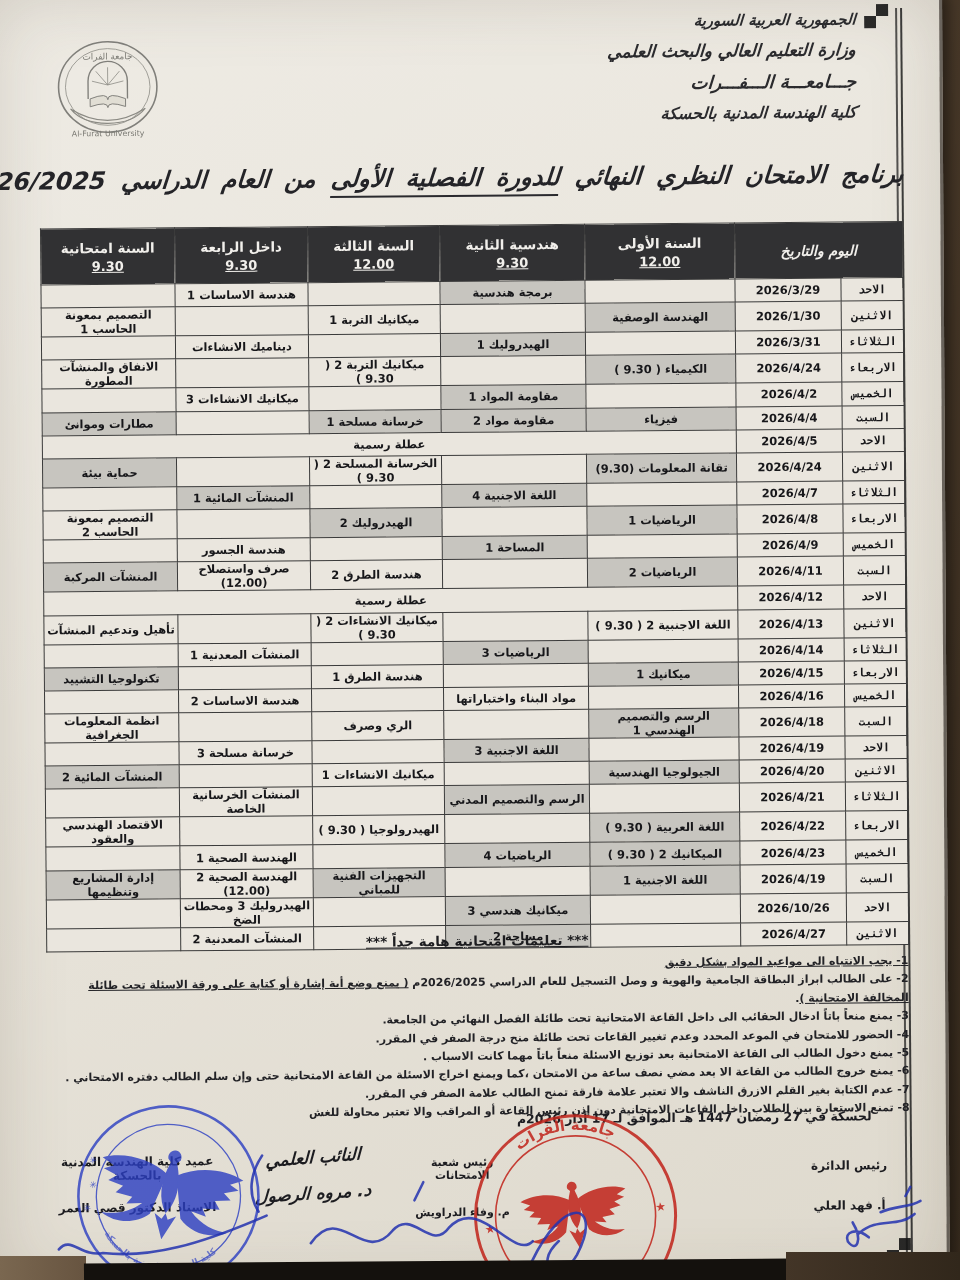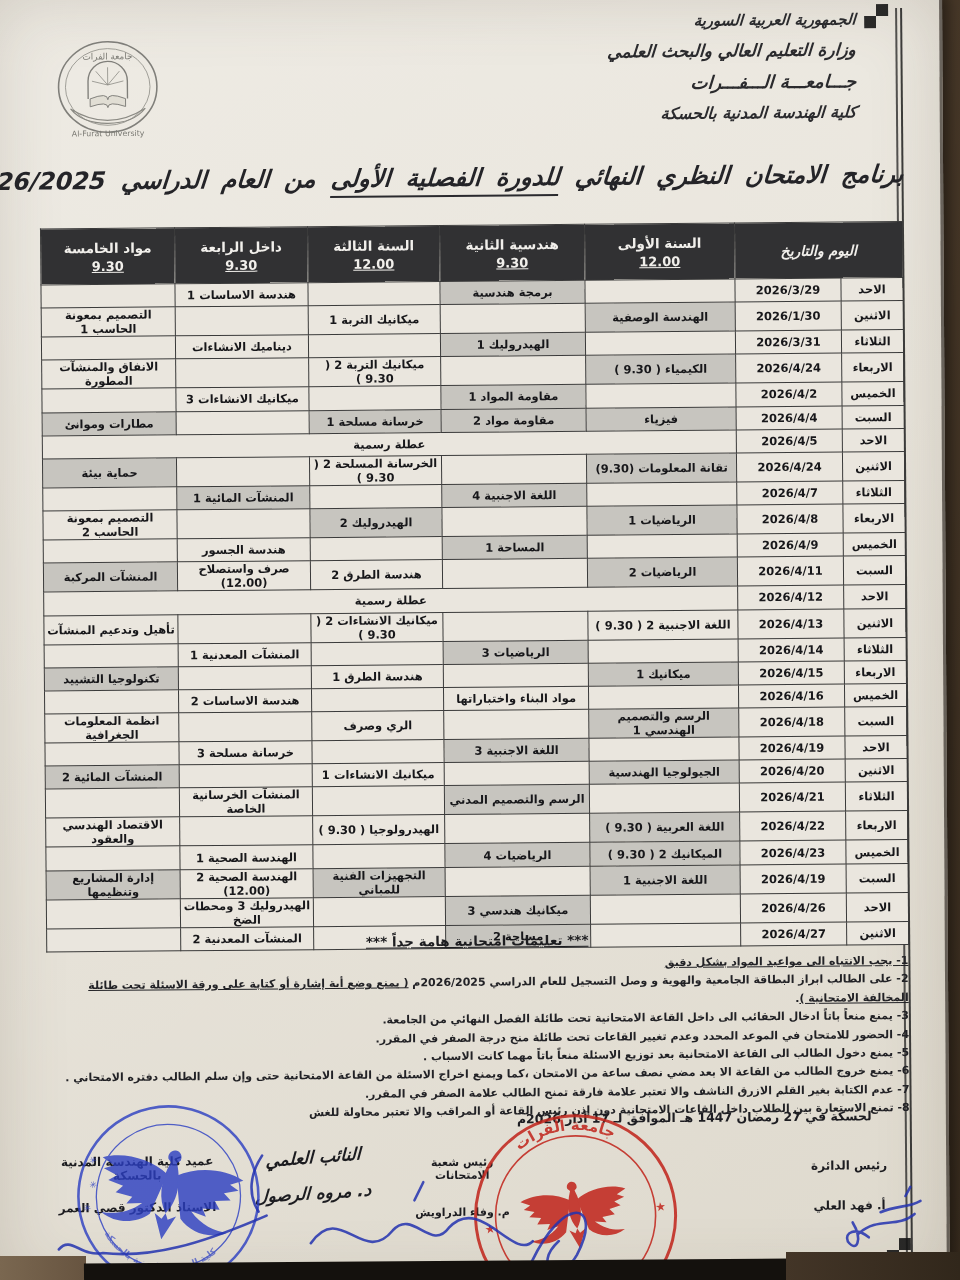--- a/index.html
+++ b/index.html
@@ -47,21 +47,21 @@
   table.exam { position:absolute; left:38px; top:221px; width:862px; border-collapse:collapse;
     direction:rtl; table-layout:fixed; }
   table.exam th, table.exam td { border:1px solid #3b3b3b; overflow:hidden; }
   table.exam thead th { background:#313133; color:#f1efeb; font-weight:700;
     height:56px; font-size:13.5px; padding:2px; }
   table.exam thead .daydate { font-size:14px; font-style:italic; }
   table.exam thead .time { display:block; font-size:13px; margin-top:3px;
     text-decoration:underline; direction:ltr; }
   table.exam td { height:23.2px; text-align:center; font-size:11.5px; font-weight:700;
     color:#17171a; padding:0 2px; background:#eae6de; }
-  td.day  { background:#d3d1ca; font-size:10.5px; font-weight:600; }
+  td.day  { background:#d3d1ca; font-size:10.5px; font-weight:600;font-family:Liberation Mono, monospace; }
   td.date { background:#dcd9d2; direction:ltr; font-size:12px; }
   td.cell.shaded { background:#c7c5bf; }
   td.holiday { background:#c9c6c0; font-size:13px; letter-spacing:1px; }
 
   
   .inst { position:absolute; left:38px; top:929px; width:862px; direction:rtl; }
   .inst-title { text-align:center; font-size:13.5px; font-weight:700;
     text-decoration:underline; margin-bottom:7px; color:#1d1d20; }
   .inst-item { text-align:right; font-size:11px; font-weight:700; color:#222226;
     line-height:18.4px; }
@@ -164,21 +164,21 @@
           <col style="width:133px">
           <col style="width:134px">
       </colgroup>
       <thead>
         <tr>
           <th class="daydate" colspan="2">اليوم والتاريخ</th>
           <th><span>السنة الأولى</span><span class="time">12.00</span></th>
           <th><span>هندسية الثانية</span><span class="time">9.30</span></th>
           <th><span>السنة الثالثة</span><span class="time">12.00</span></th>
           <th><span>داخل الرابعة</span><span class="time">9.30</span></th>
-          <th><span>مواد الخامسة</span><span class="time">9.30</span></th>
+          <th><span>السنة امتحانية</span><span class="time">9.30</span></th>
         </tr>
       </thead>
       <tbody>
           <tr>
             <td class="day">الاحد</td>
             <td class="date">2026/3/29</td>
             <td class="cell"></td>
             <td class="cell shaded">برمجة هندسية</td>
             <td class="cell"></td>
             <td class="cell">هندسة الاساسات 1</td>
@@ -378,21 +378,21 @@
             <td class="day">السبت</td>
             <td class="date">2026/4/19</td>
             <td class="cell shaded">اللغة الاجنبية 1</td>
             <td class="cell"></td>
             <td class="cell shaded">التجهيزات الفنية للمباني</td>
             <td class="cell">الهندسة الصحية 2 (12.00)</td>
             <td class="cell shaded">إدارة المشاريع وتنظيمها</td>
           </tr>
           <tr>
             <td class="day">الاحد</td>
-            <td class="date">2026/4/26</td>
+            <td class="date">2026/10/26</td>
             <td class="cell"></td>
             <td class="cell shaded">ميكانيك هندسي 3</td>
             <td class="cell"></td>
             <td class="cell">الهيدروليك 3 ومحطات الضخ</td>
             <td class="cell"></td>
           </tr>
           <tr>
             <td class="day">الاثنين</td>
             <td class="date">2026/4/27</td>
             <td class="cell"></td>

